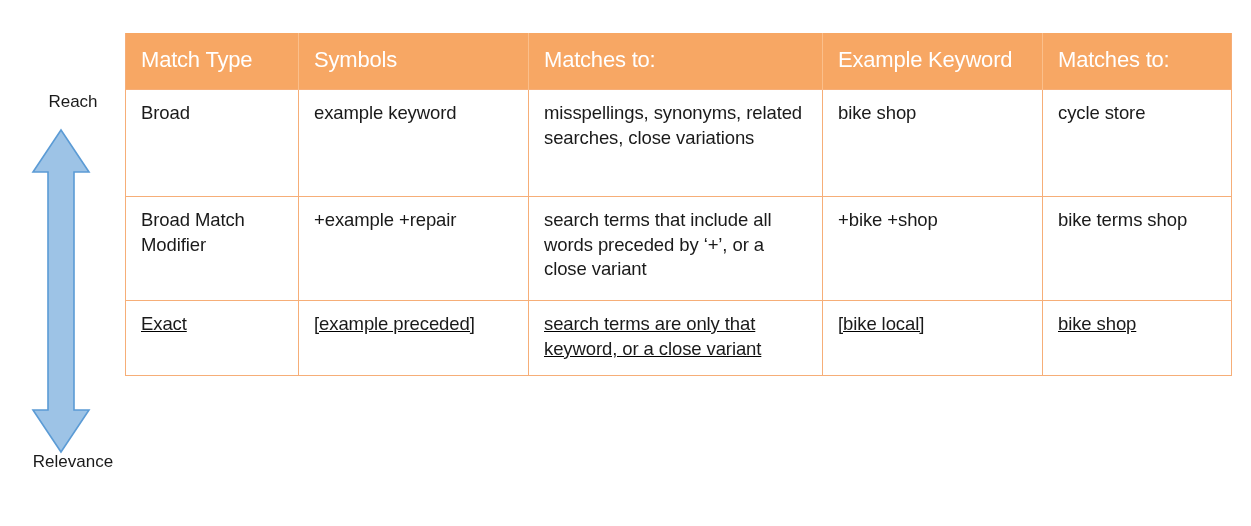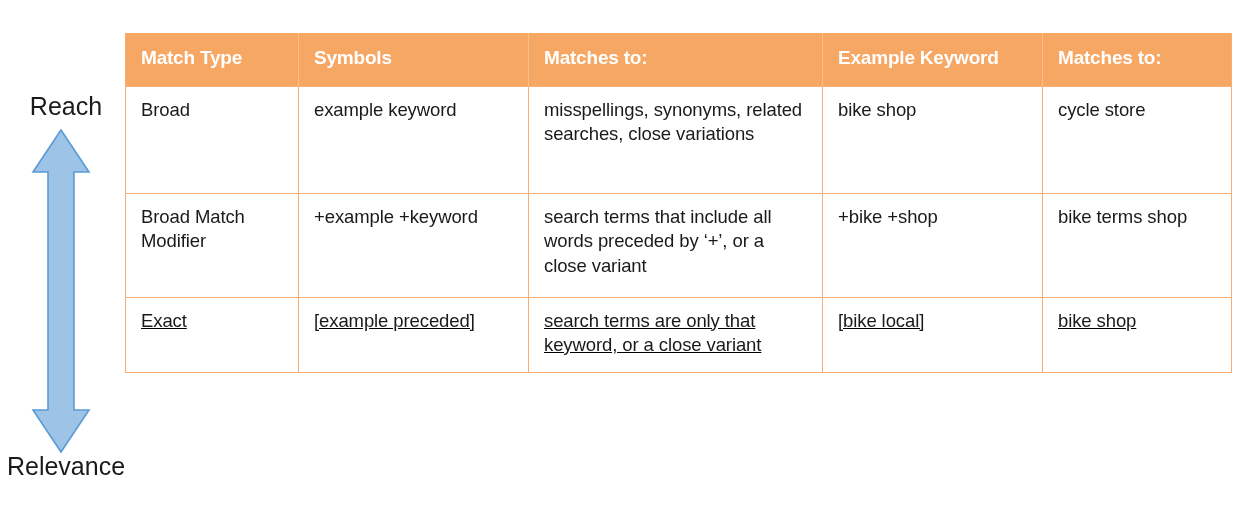--- a/index.html
+++ b/index.html
@@ -22,24 +22,24 @@
   
   #axis-annotation {
     position: absolute;
     left: 0;
     top: 92px;
     width: 122px;
     height: 406px;
   }
   .axis-label {
     position: absolute;
-    left: 5px;
+    left: 12px;
     width: 122px;
     text-align: center;
-    font-size: 25px;
+    font-size: 17px;
     color: #1a1a1a;
     font-family: "Liberation Sans", sans-serif;
     letter-spacing: 0px;
     white-space: nowrap;
   }
   #axis-label-top { top: 0px; }
   #axis-label-bottom { top: 360px; }
   #axis-arrow-svg {
     position: absolute;
     left: 0;
@@ -60,22 +60,22 @@
   }
   #match-type-table col.c0 { width: 173px; }
   #match-type-table col.c1 { width: 230px; }
   #match-type-table col.c2 { width: 294px; }
   #match-type-table col.c3 { width: 220px; }
   #match-type-table col.c4 { width: 189px; }
 
   #match-type-table th {
     background: #f7a764;
     color: #ffffff;
-    font-size: 19px;
-    font-weight: bold;
+    font-size: 22px;
+    font-weight: normal;
     text-align: left;
     padding: 14px 0 16px 15px;
     border-right: 1px solid #fbbf8b;
     vertical-align: top;
     font-family: "Liberation Sans", sans-serif;
     letter-spacing: -0.2px;
   }
   #match-type-table th:last-child { border-right: none; }
   #match-type-table thead tr { height: 53px; }
 
@@ -139,21 +139,21 @@
     <tbody>
       <tr class="r0">
         <td>Broad</td>
         <td>example keyword</td>
         <td>misspellings, synonyms, related searches, close variations</td>
         <td>bike shop</td>
         <td>cycle store</td>
       </tr>
       <tr class="r1">
         <td>Broad Match Modifier</td>
-        <td>+example +keyword</td>
+        <td>+example +repair</td>
         <td>search terms that include all words preceded by ‘+’, or a close variant</td>
         <td>+bike +shop</td>
         <td>bike terms shop</td>
       </tr>
       <tr class="r3">
         <td>Exact</td>
         <td>[example preceded]</td>
         <td>search terms are only that keyword, or a close variant</td>
         <td>[bike local]</td>
         <td>bike shop</td>

